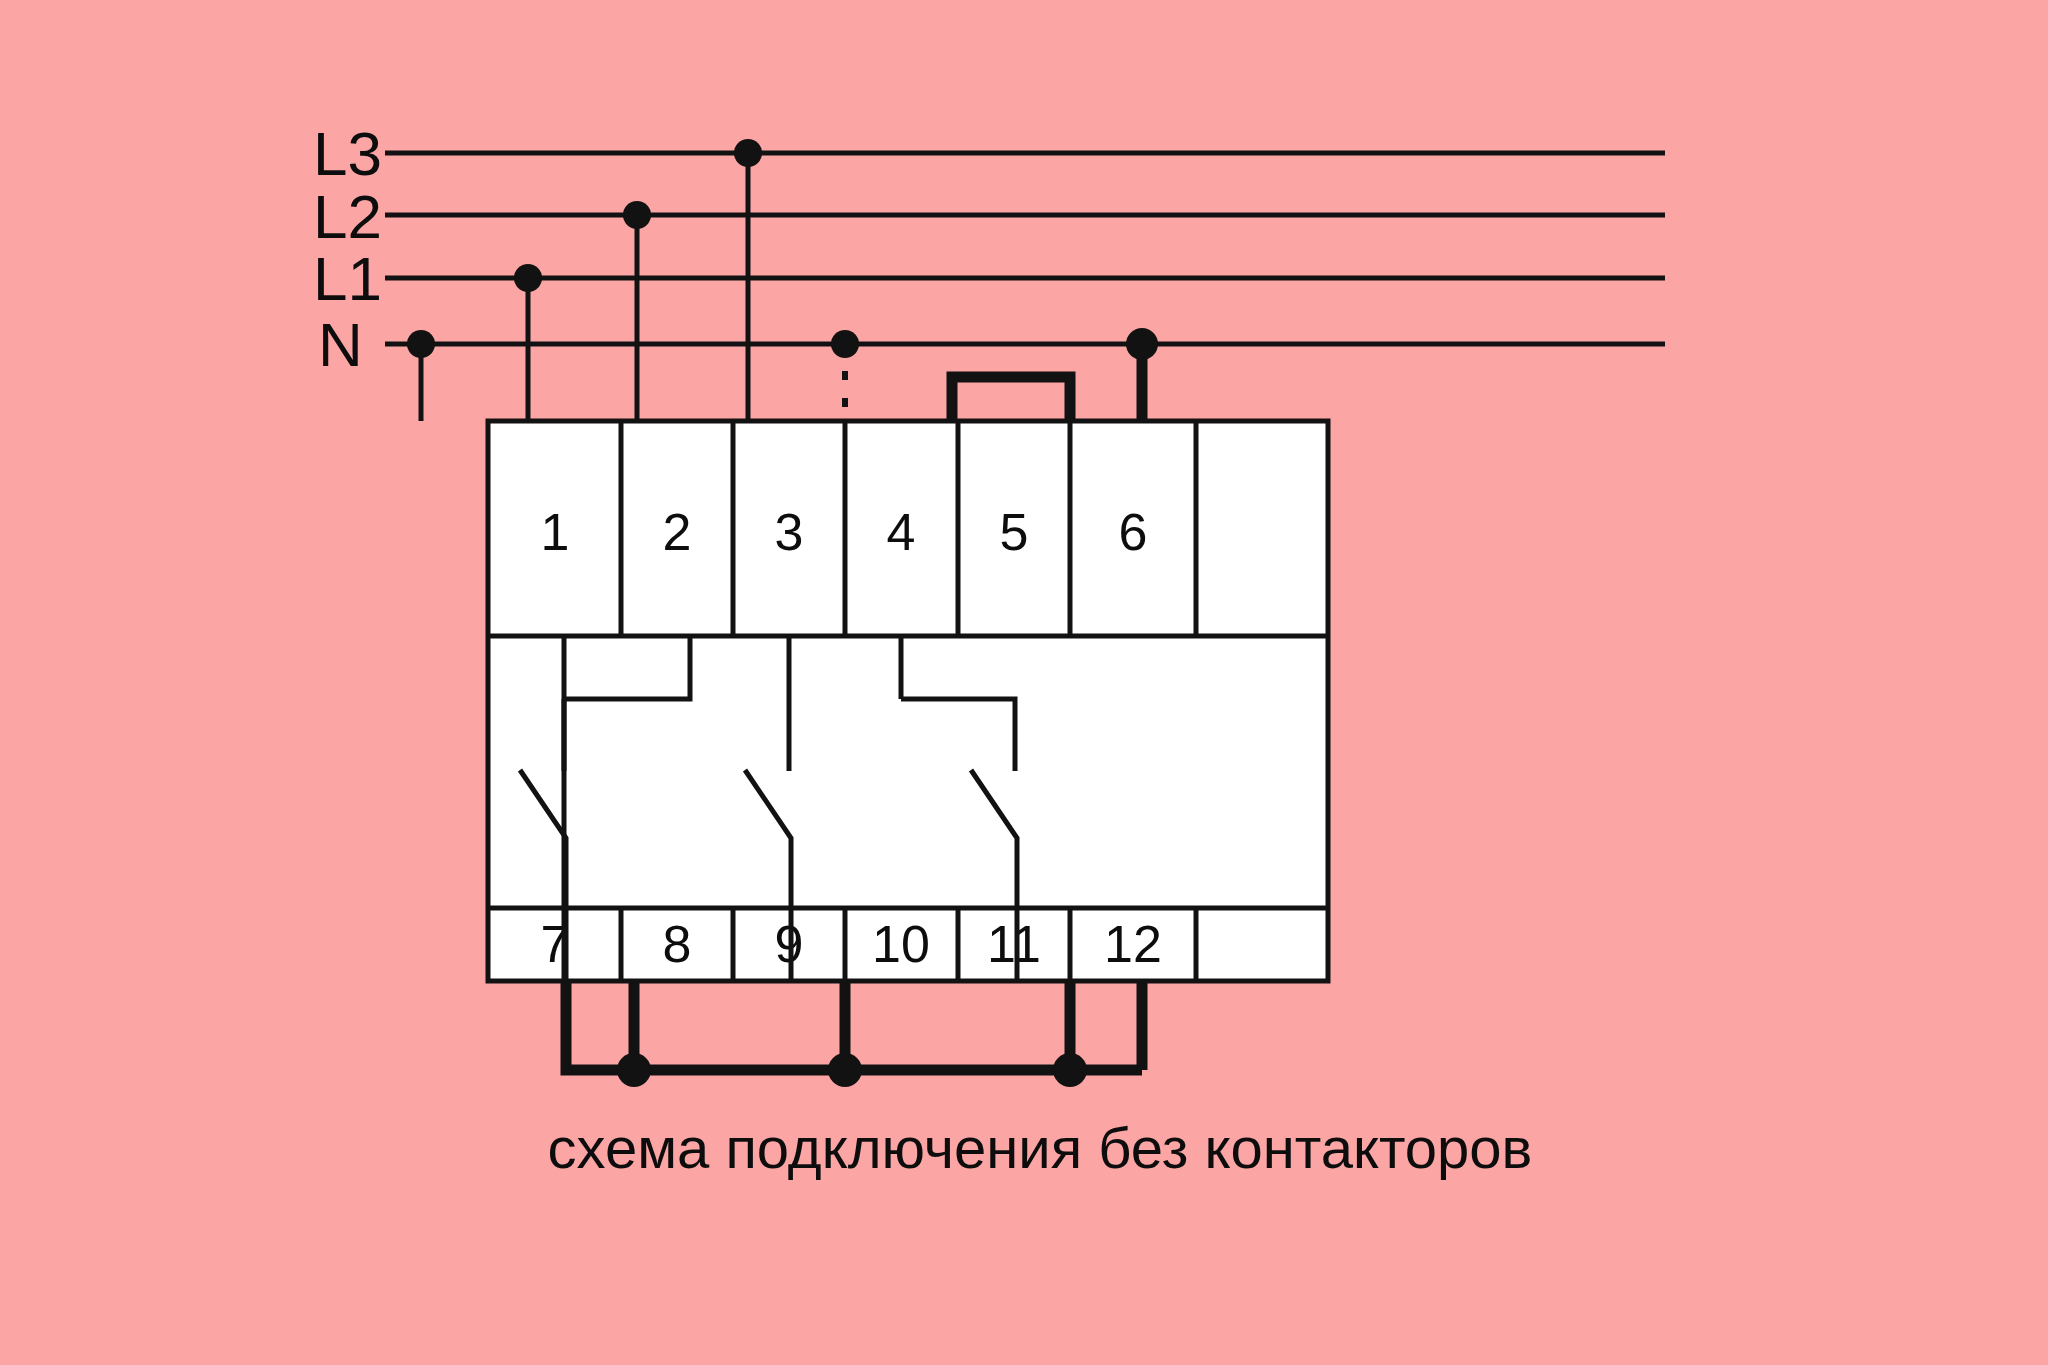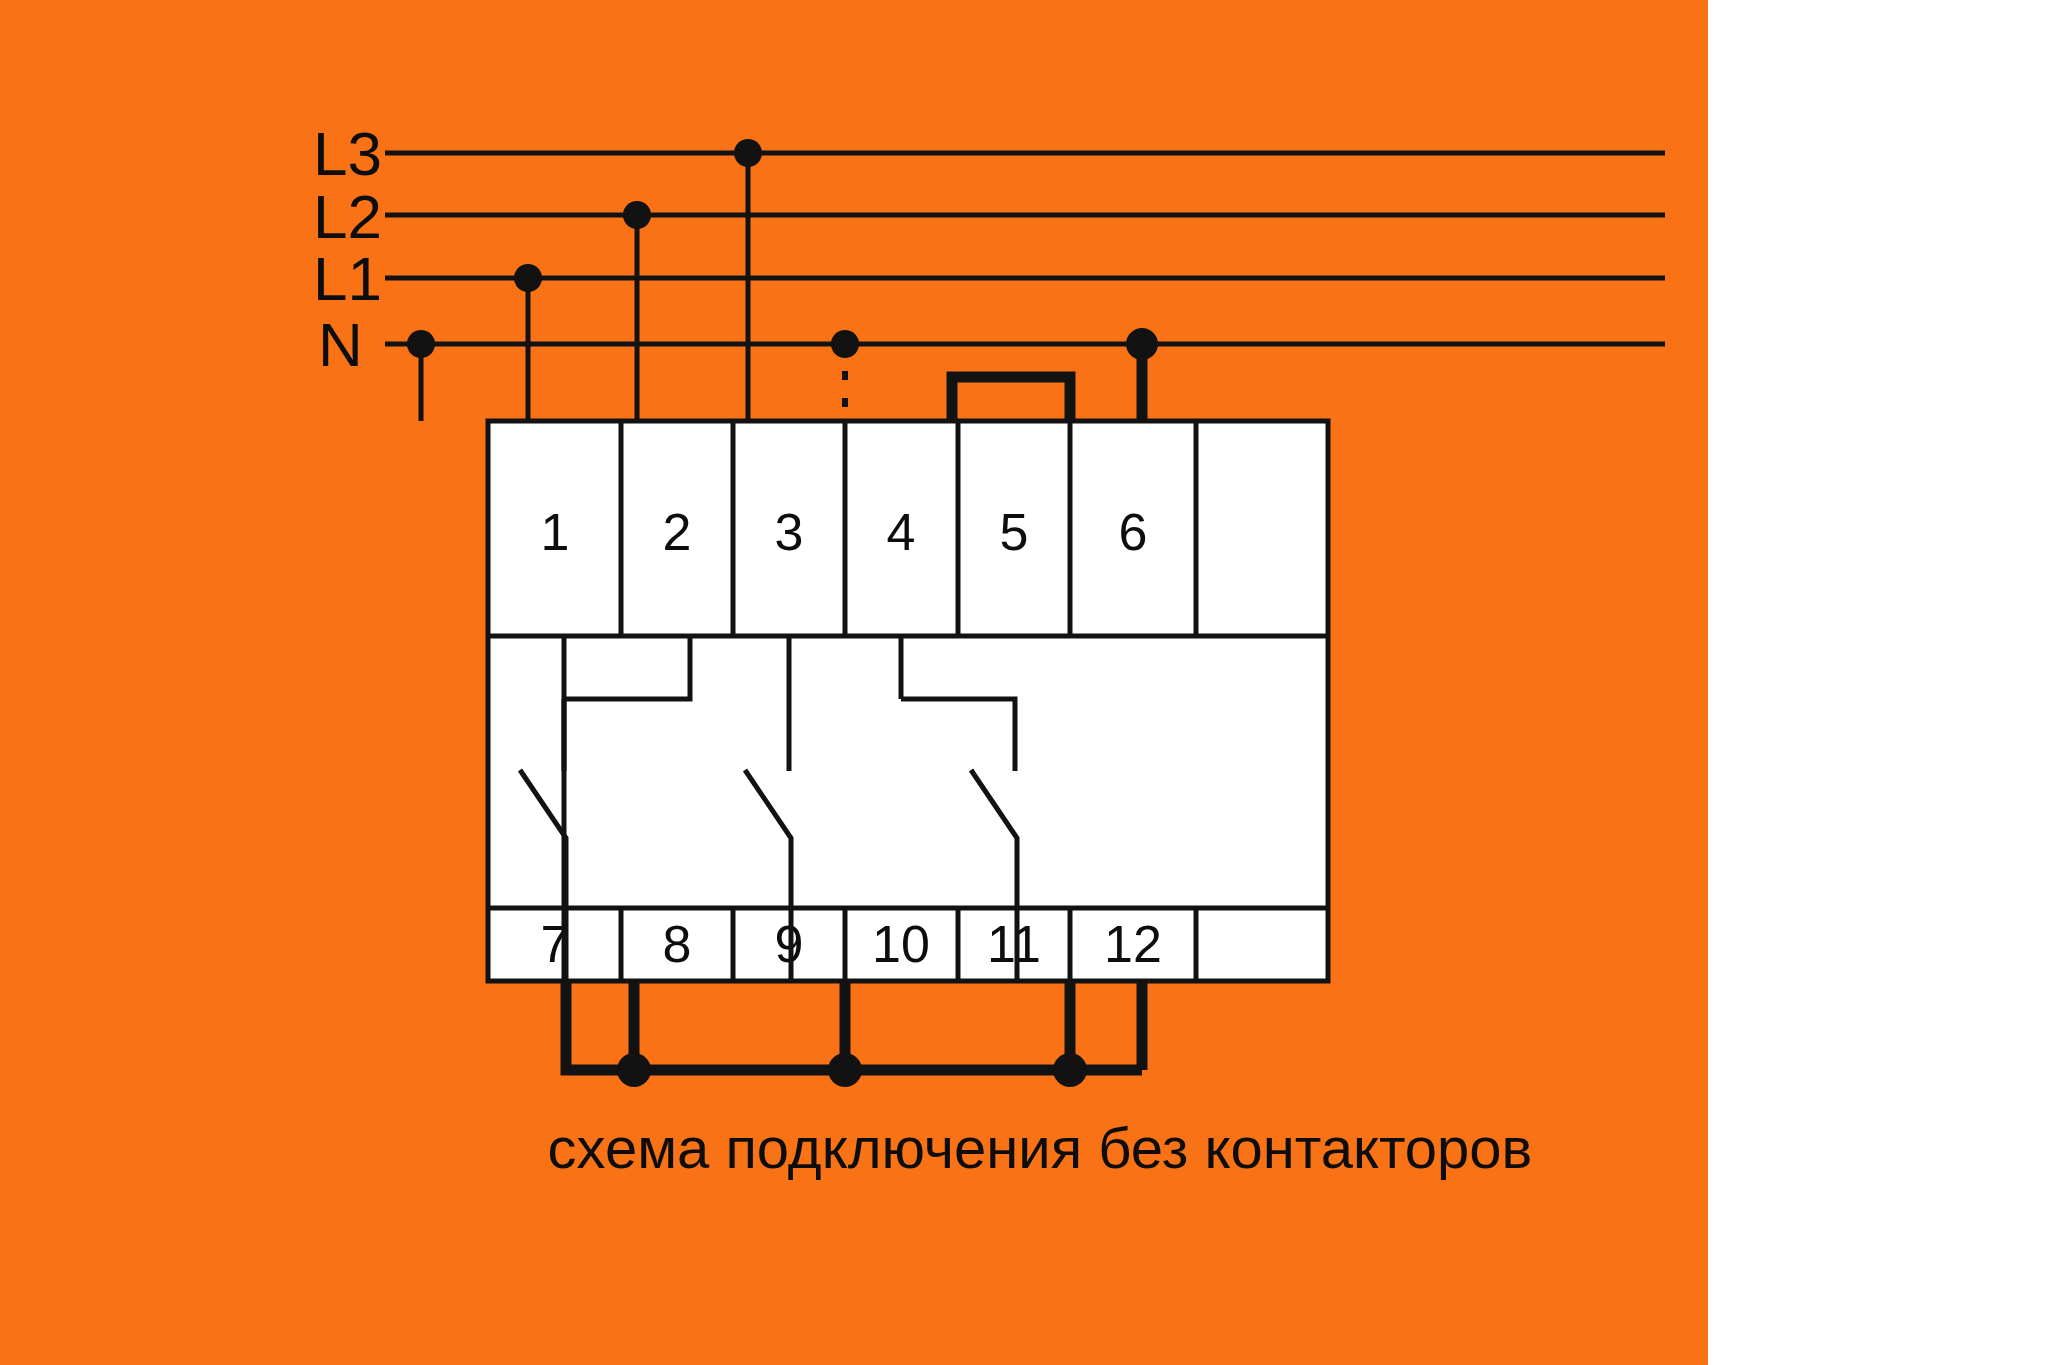--- a/index.html
+++ b/index.html
@@ -8,23 +8,23 @@
     background: #ffffff;
   }
   body {
     font-family: "Liberation Sans", sans-serif;
     width: 2048px;
     height: 1365px;
     overflow: hidden;
   }
   #canvas {
     position: relative;
-    width: 1708px;
+    width: 2048px;
     height: 1365px;
-    background: #f97316;
+    background: #fca5a5;
   }
   #schematic {
     position: absolute;
     left: 0;
     top: 0;
     width: 2048px;
     height: 1365px;
     display: block;
   }
   .bus-label {

